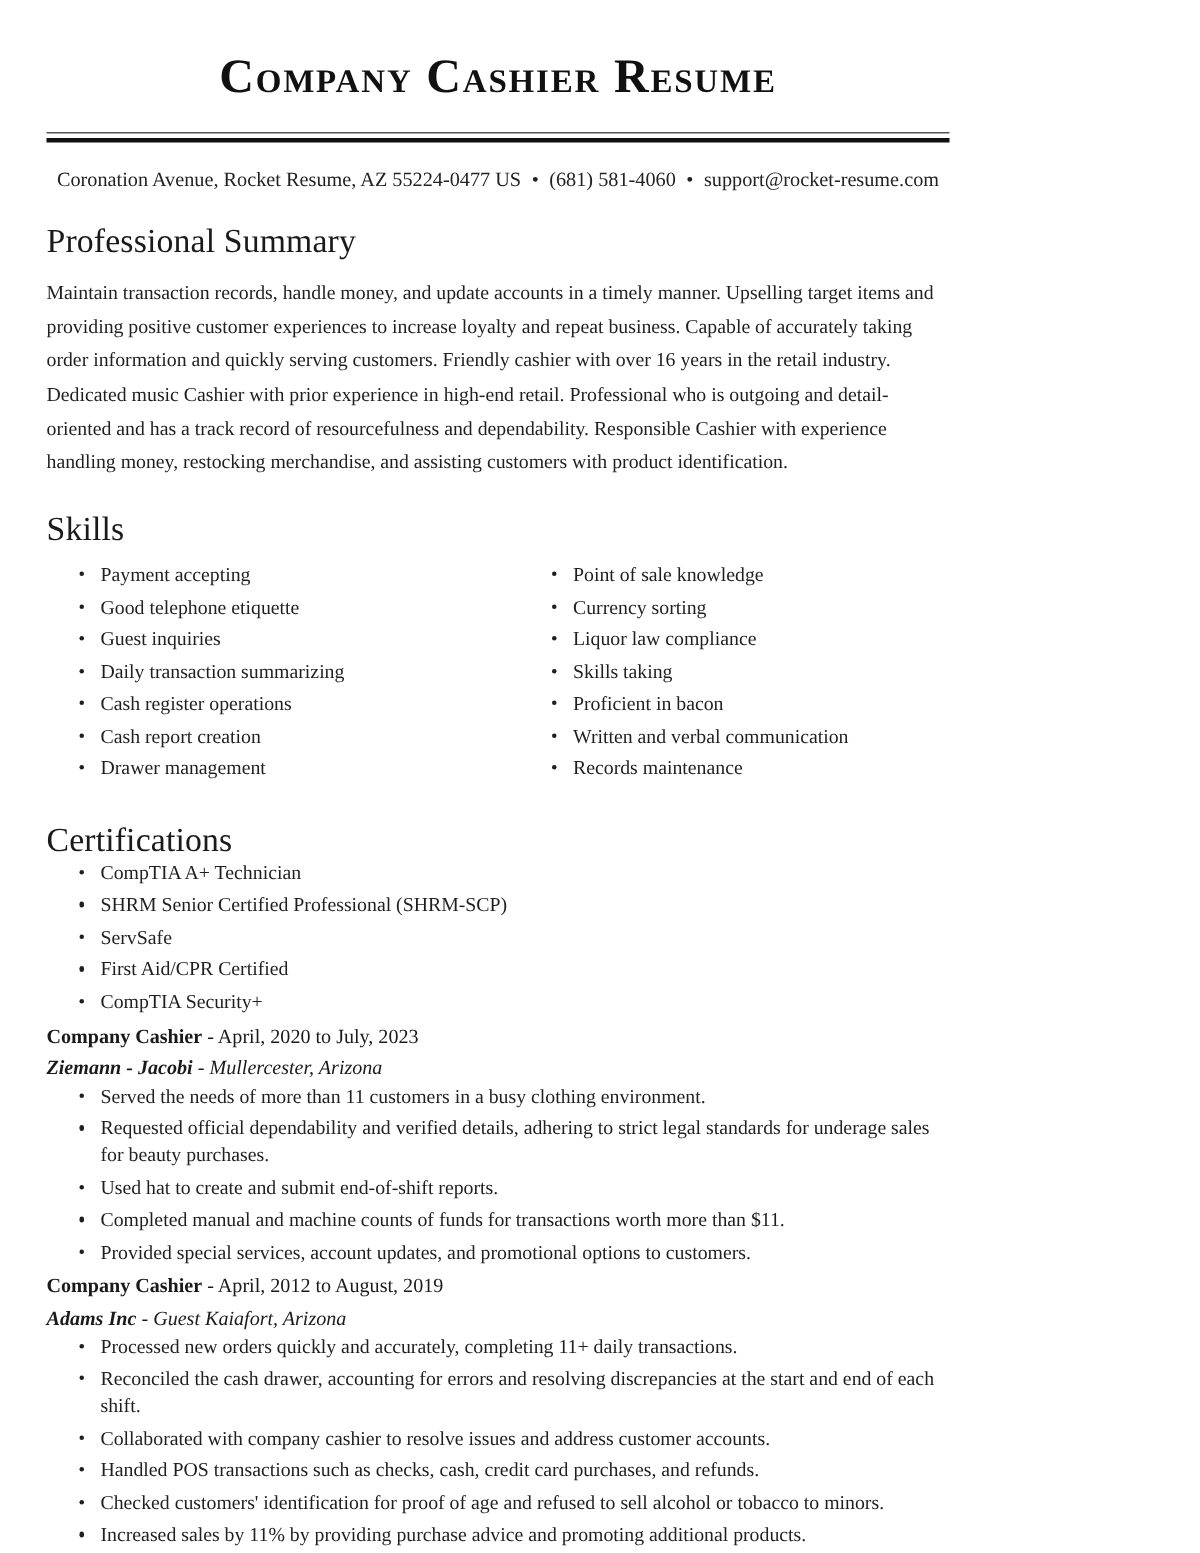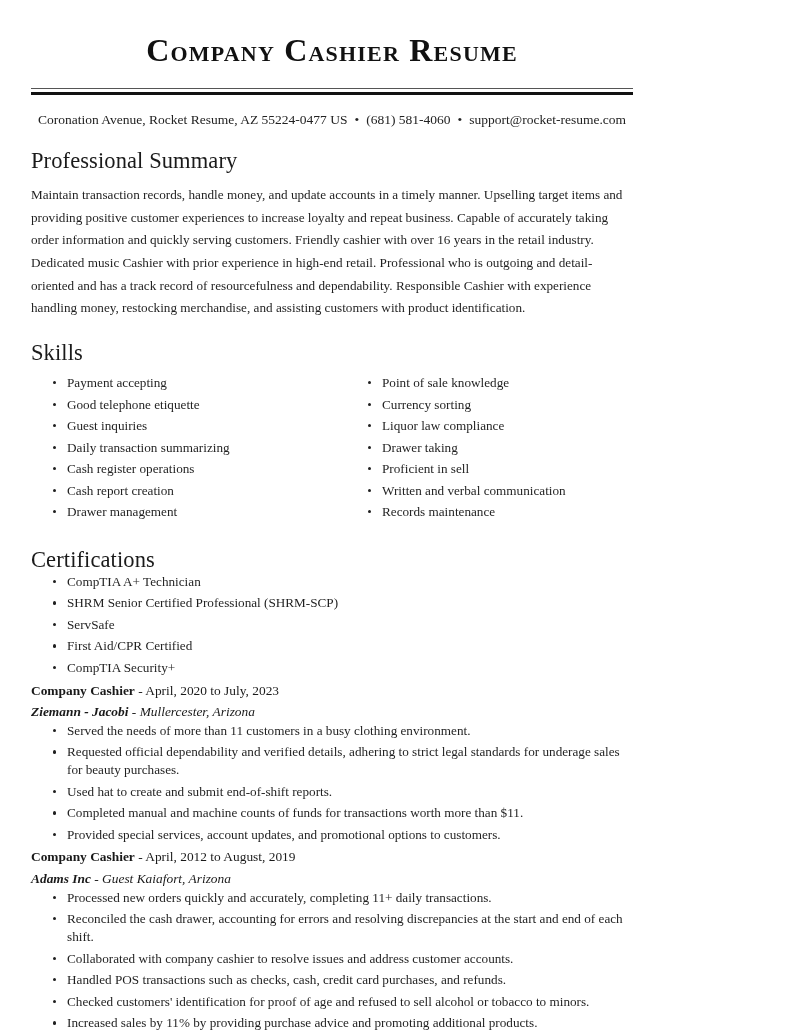--- a/index.html
+++ b/index.html
@@ -194,22 +194,22 @@
         <li>Cash register operations</li>
         <li>Cash report creation</li>
         <li>Drawer management</li>
       </ul>
     </div>
     <div class="skills-col right">
       <ul class="bullets">
         <li>Point of sale knowledge</li>
         <li>Currency sorting</li>
         <li>Liquor law compliance</li>
-        <li>Drawer taking</li>
-        <li>Proficient in sell</li>
+        <li>Skills taking</li>
+        <li>Proficient in bacon</li>
         <li>Written and verbal communication</li>
         <li>Records maintenance</li>
       </ul>
     </div>
   </div>
 
   <h2 class="section-heading sec-certs">Certifications</h2>
   <ul class="bullets certs-list">
     <li>CompTIA A+ Technician</li>
     <li>SHRM Senior Certified Professional (SHRM-SCP)</li>

